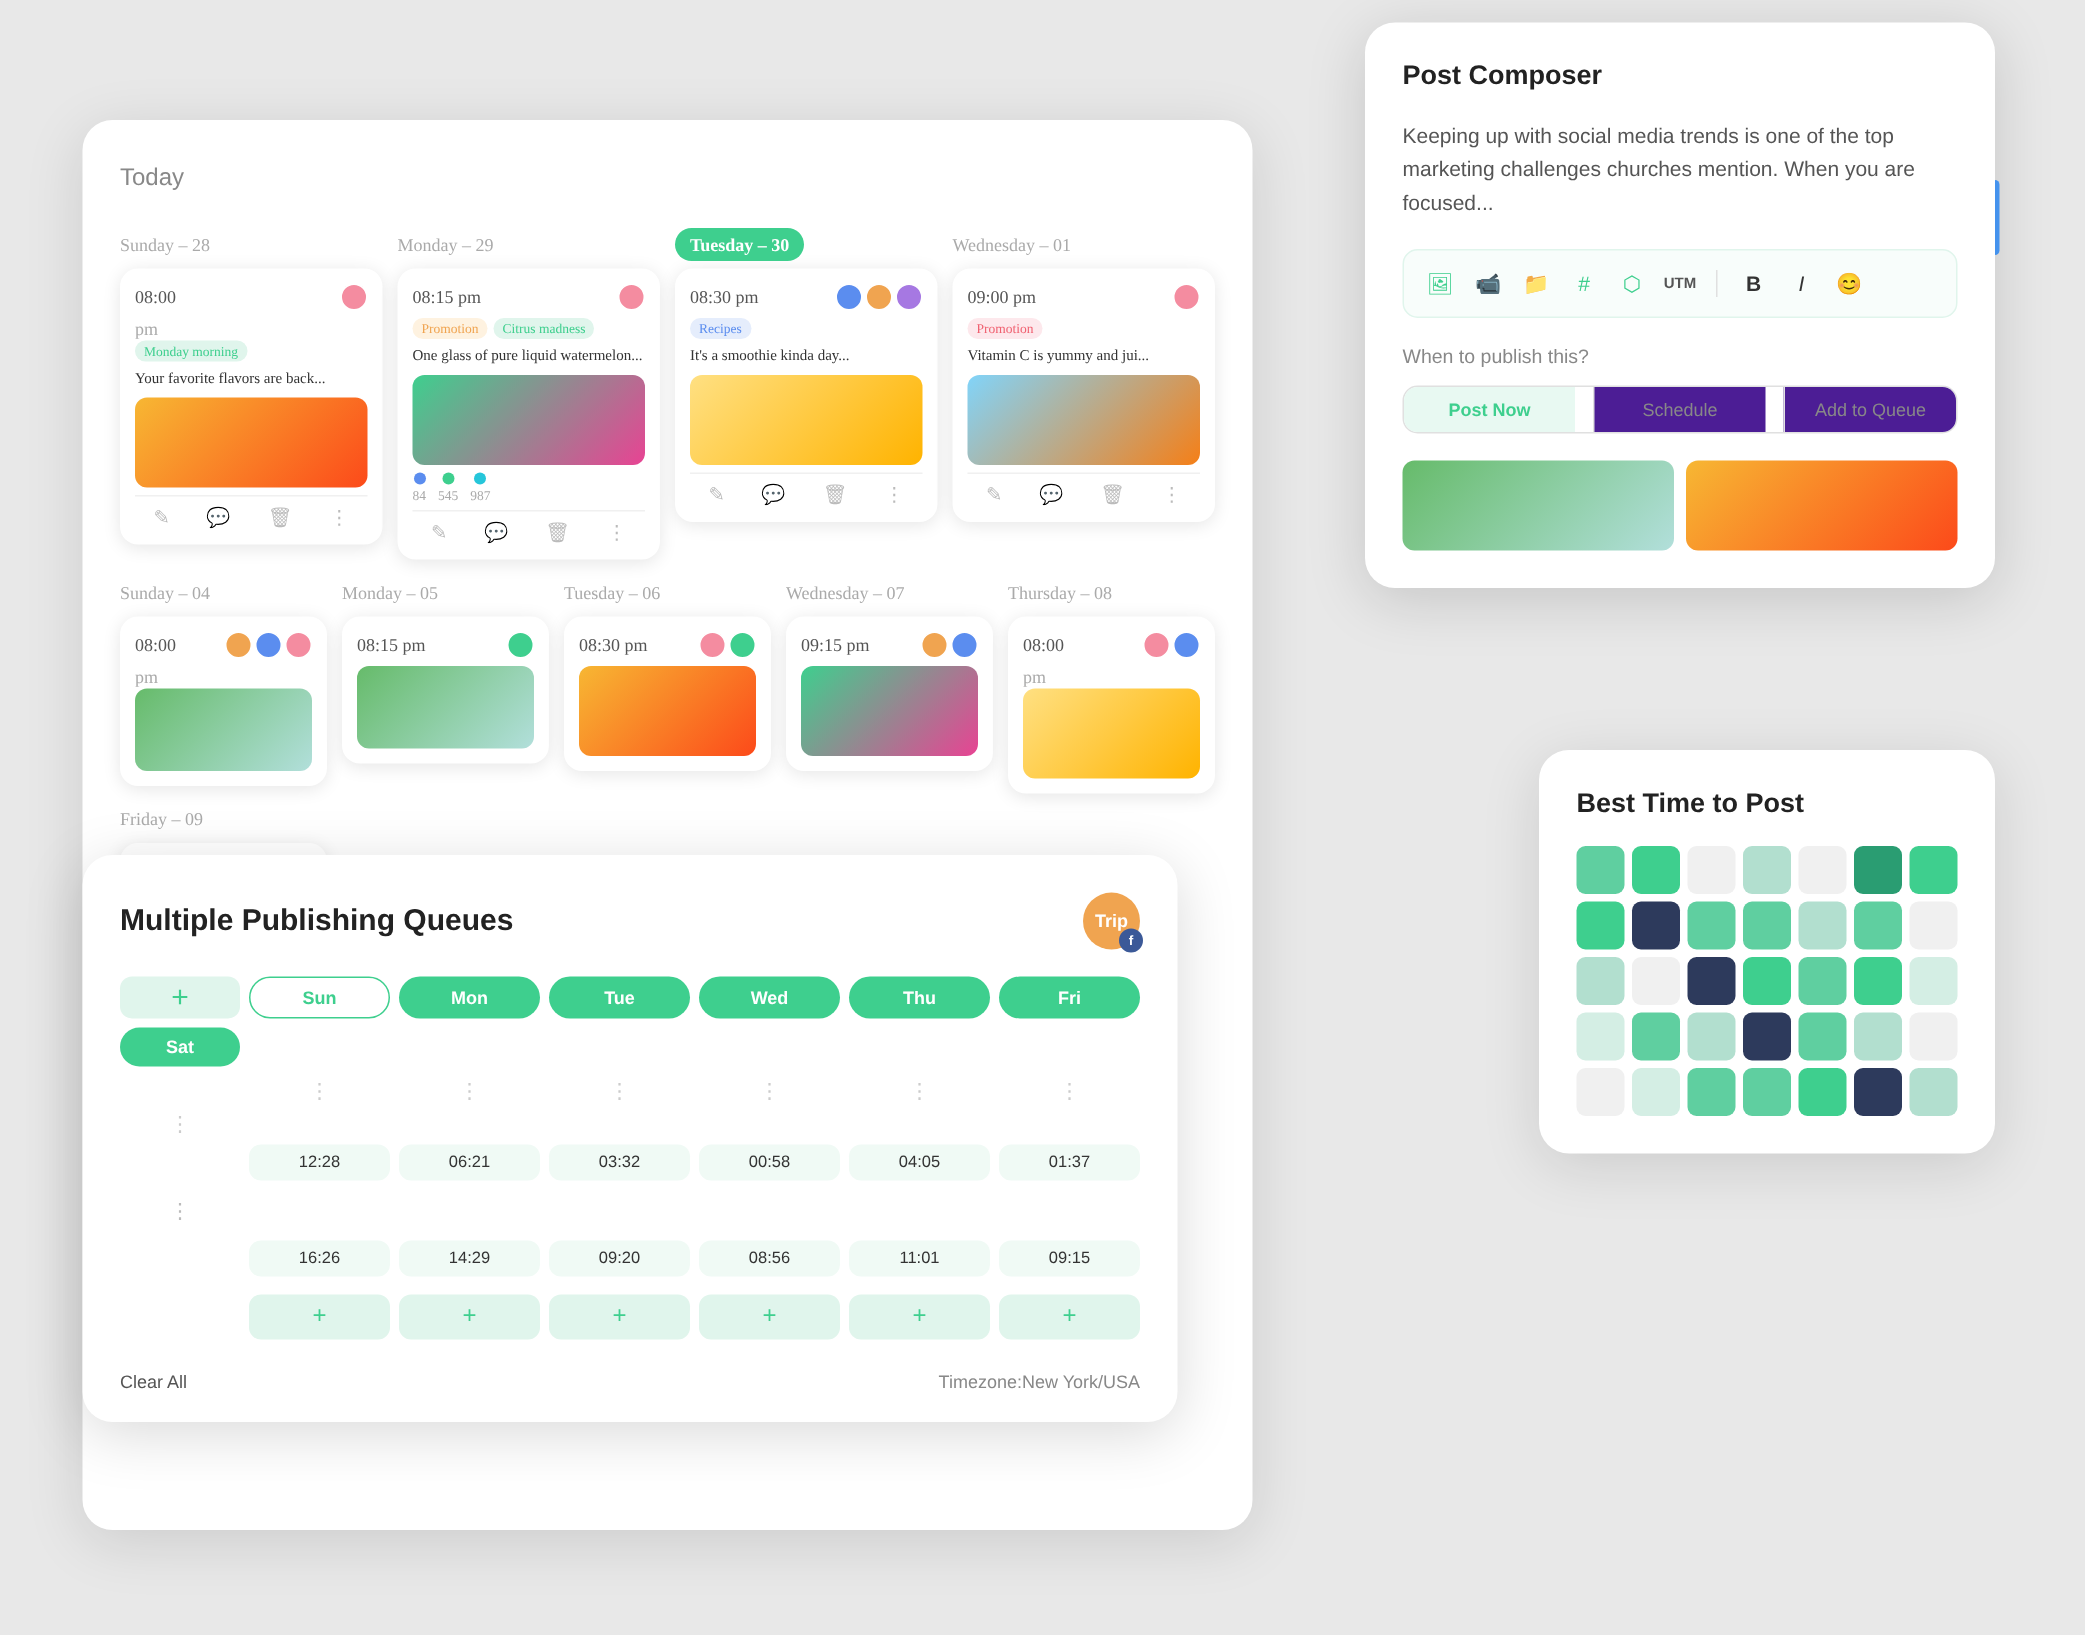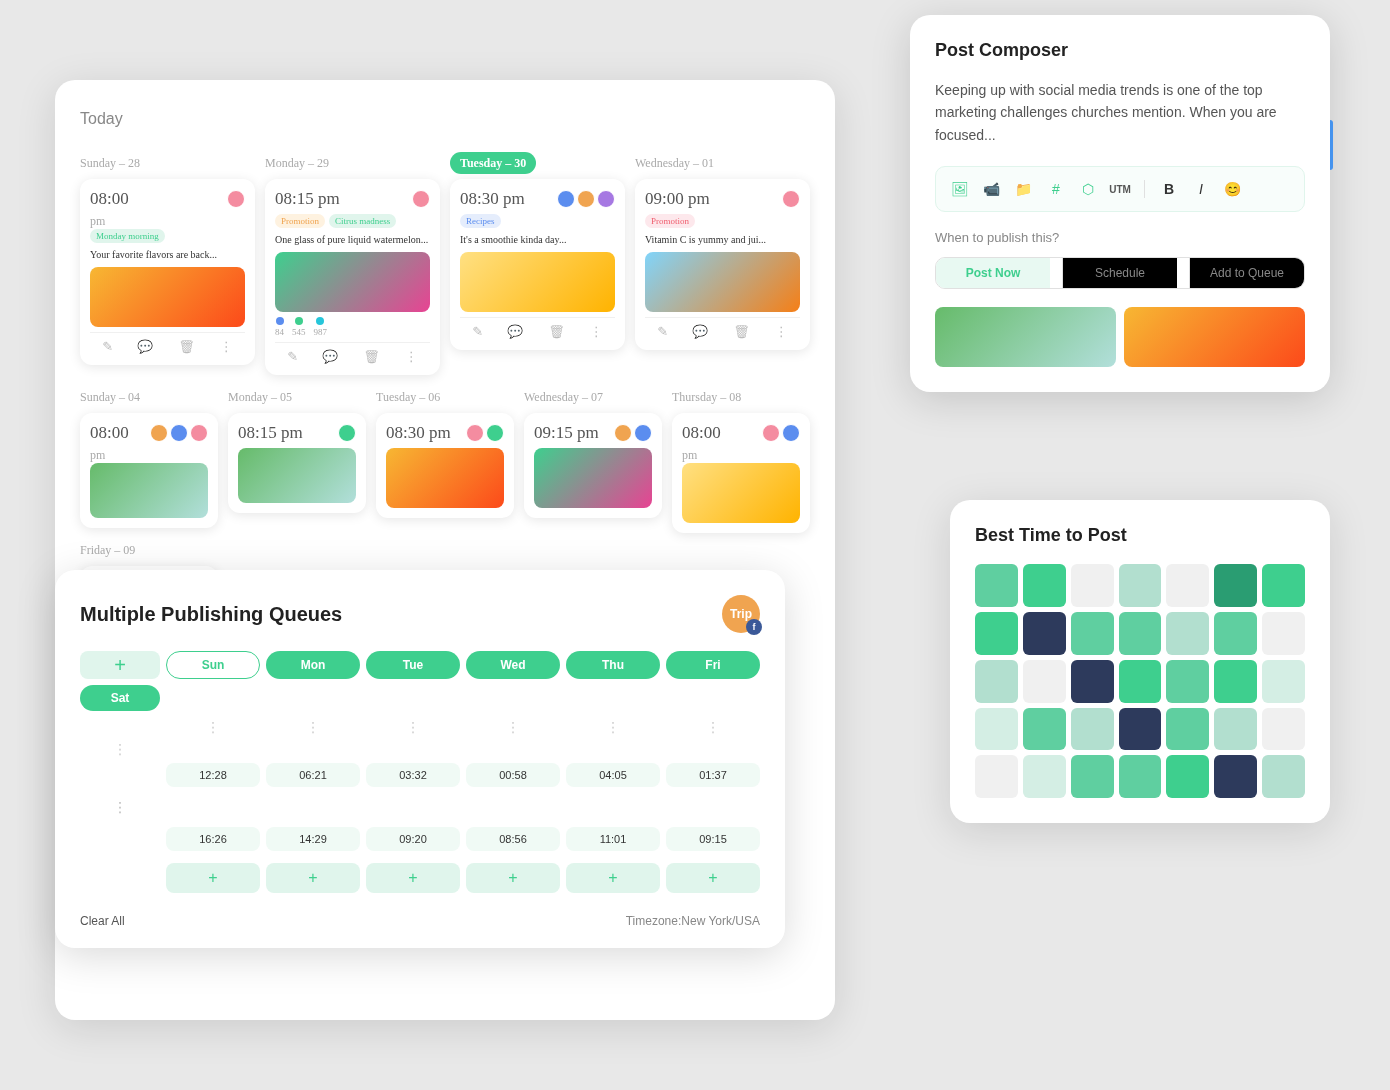--- a/index.html
+++ b/index.html
@@ -71,21 +71,21 @@
       background: #fff;
       border-radius: 12px;
       box-shadow: 0 2px 12px rgba(0,0,0,0.10);
       overflow: hidden;
       padding: 10px;
       font-size: 11px;
     }
 
     .post-time {
       color: #555;
-      font-size: 17px;
+      font-size: 12px;
       margin-bottom: 5px;
       display: flex;
       align-items: center;
       justify-content: space-between;
     }
 
     .post-avatars {
       display: flex;
       gap: 2px;
     }
@@ -409,39 +409,39 @@
       overflow: hidden;
     }
 
     .publish-opt {
       flex: 1;
       padding: 8px 10px;
       text-align: center;
       font-size: 12px;
       color: #888;
       cursor: pointer;
-      background: #000000;
+      background: #4c1d95;
     }
 
     .publish-opt.active {
       background: #e8f9f2;
       color: #3ecf8e;
       font-weight: 600;
     }
 
     .publish-opt + .publish-opt {
       border-left: 1.5px solid #e0e0e0;
     }
 
     
     .best-time-card {
       position: absolute;
       top: 500px;
       right: 60px;
-      width: 380px;
+      width: 304px;
       background: #fff;
       border-radius: 20px;
       box-shadow: 0 8px 40px rgba(0,0,0,0.12);
       padding: 25px;
       z-index: 5;
     }
 
     .best-time-title {
       font-size: 18px;
       font-weight: 700;

